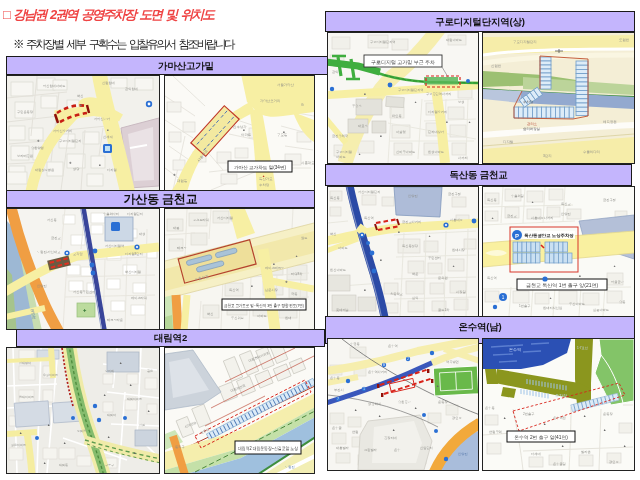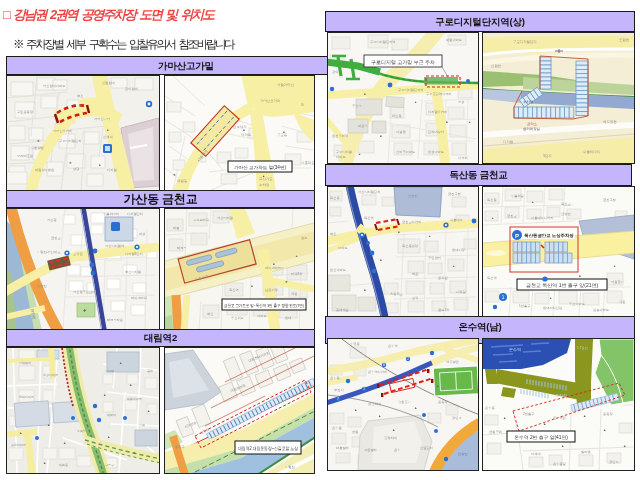--- a/index.html
+++ b/index.html
@@ -10,21 +10,21 @@
 svg{display:block;}
 </style>
 </head>
 <body>
 
 <div class="abs" style="left:3px;top:6px;font-size:13px;font-weight:bold;color:#ef4444;letter-spacing:-2.2px;word-spacing:3px;font-style:italic;">□ 강남권 2권역 공영주차장 도면 및 위치도</div>
 <div class="abs" style="left:13px;top:37px;font-size:11.5px;color:#222;letter-spacing:-2.4px;word-spacing:3.5px;font-family:Liberation Serif, serif;">※ 주차장별 세부 구획수는 입찰유의서 참조바랍니다</div>
 
 <div class="hdr" style="left:6px;top:56px;width:360px;height:19px;font-size:9.5px;line-height:17px;letter-spacing:-0.2px;">가마산고가밑</div>
 <div class="hdr" style="left:6px;top:190px;width:309px;height:18px;font-size:12px;line-height:16px;letter-spacing:-0.2px;">가산동  금천교</div>
-<div class="hdr" style="left:6px;top:329px;width:309px;height:18px;font-size:9.5px;line-height:16px;letter-spacing:-0.2px;">대림역2</div>
+<div class="hdr" style="left:16px;top:329px;width:309px;height:18px;font-size:9.5px;line-height:16px;letter-spacing:-0.2px;">대림역2</div>
 
 <div class="hdr" style="left:325px;top:11px;width:310px;height:21px;font-size:9.5px;line-height:19px;letter-spacing:-0.2px;">구로디지털단지역(상)</div>
 <div class="hdr" style="left:325px;top:164px;width:307px;height:22px;font-size:9.5px;line-height:20px;letter-spacing:-0.2px;">독산동  금천교</div>
 <div class="hdr" style="left:325px;top:316px;width:310px;height:28px;font-size:9.5px;line-height:20px;letter-spacing:-0.2px;">온수역(남)</div>
 
 <div class="map" id="L1a" style="left:6px;top:75px;width:154px;height:116px;">
 <svg width="152" height="114" viewBox="0 0 152 114">
 <rect width="152" height="114" fill="#f2f1ec"></rect>
 <g stroke="#dbd9d1" stroke-width="0.7" fill="#f7f6f2">
 <rect x="4" y="6" width="22" height="14"></rect>

